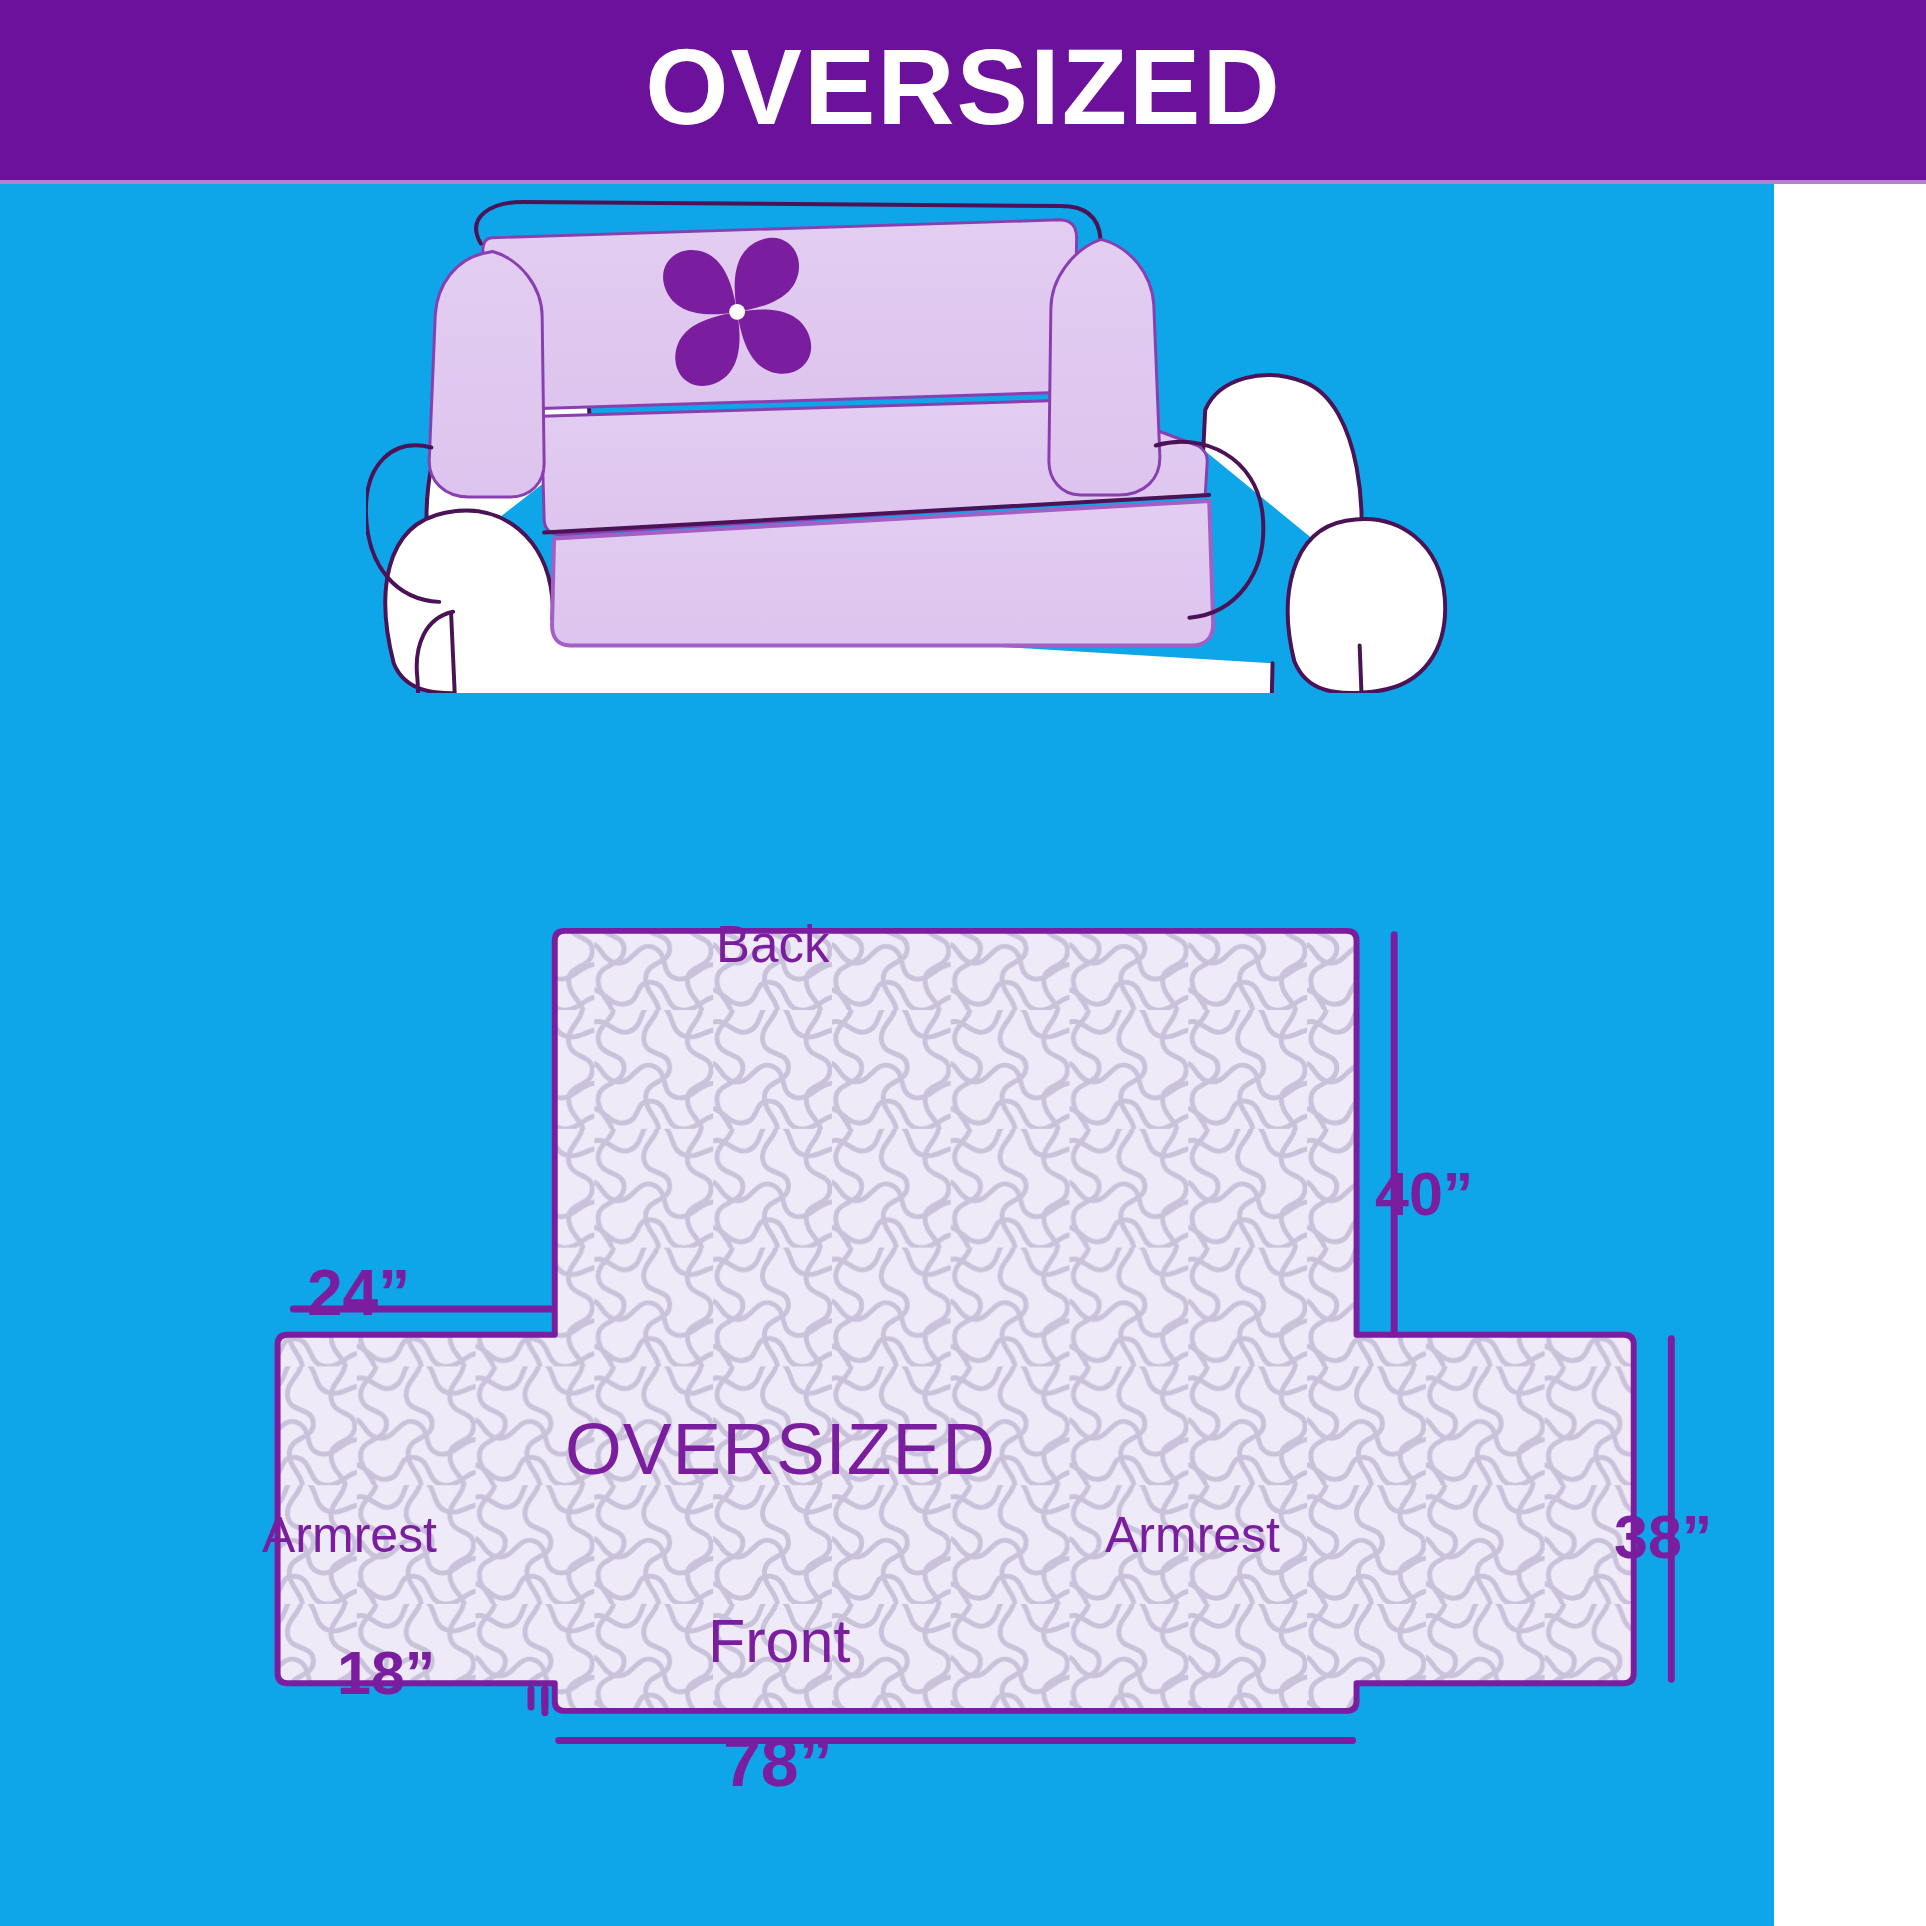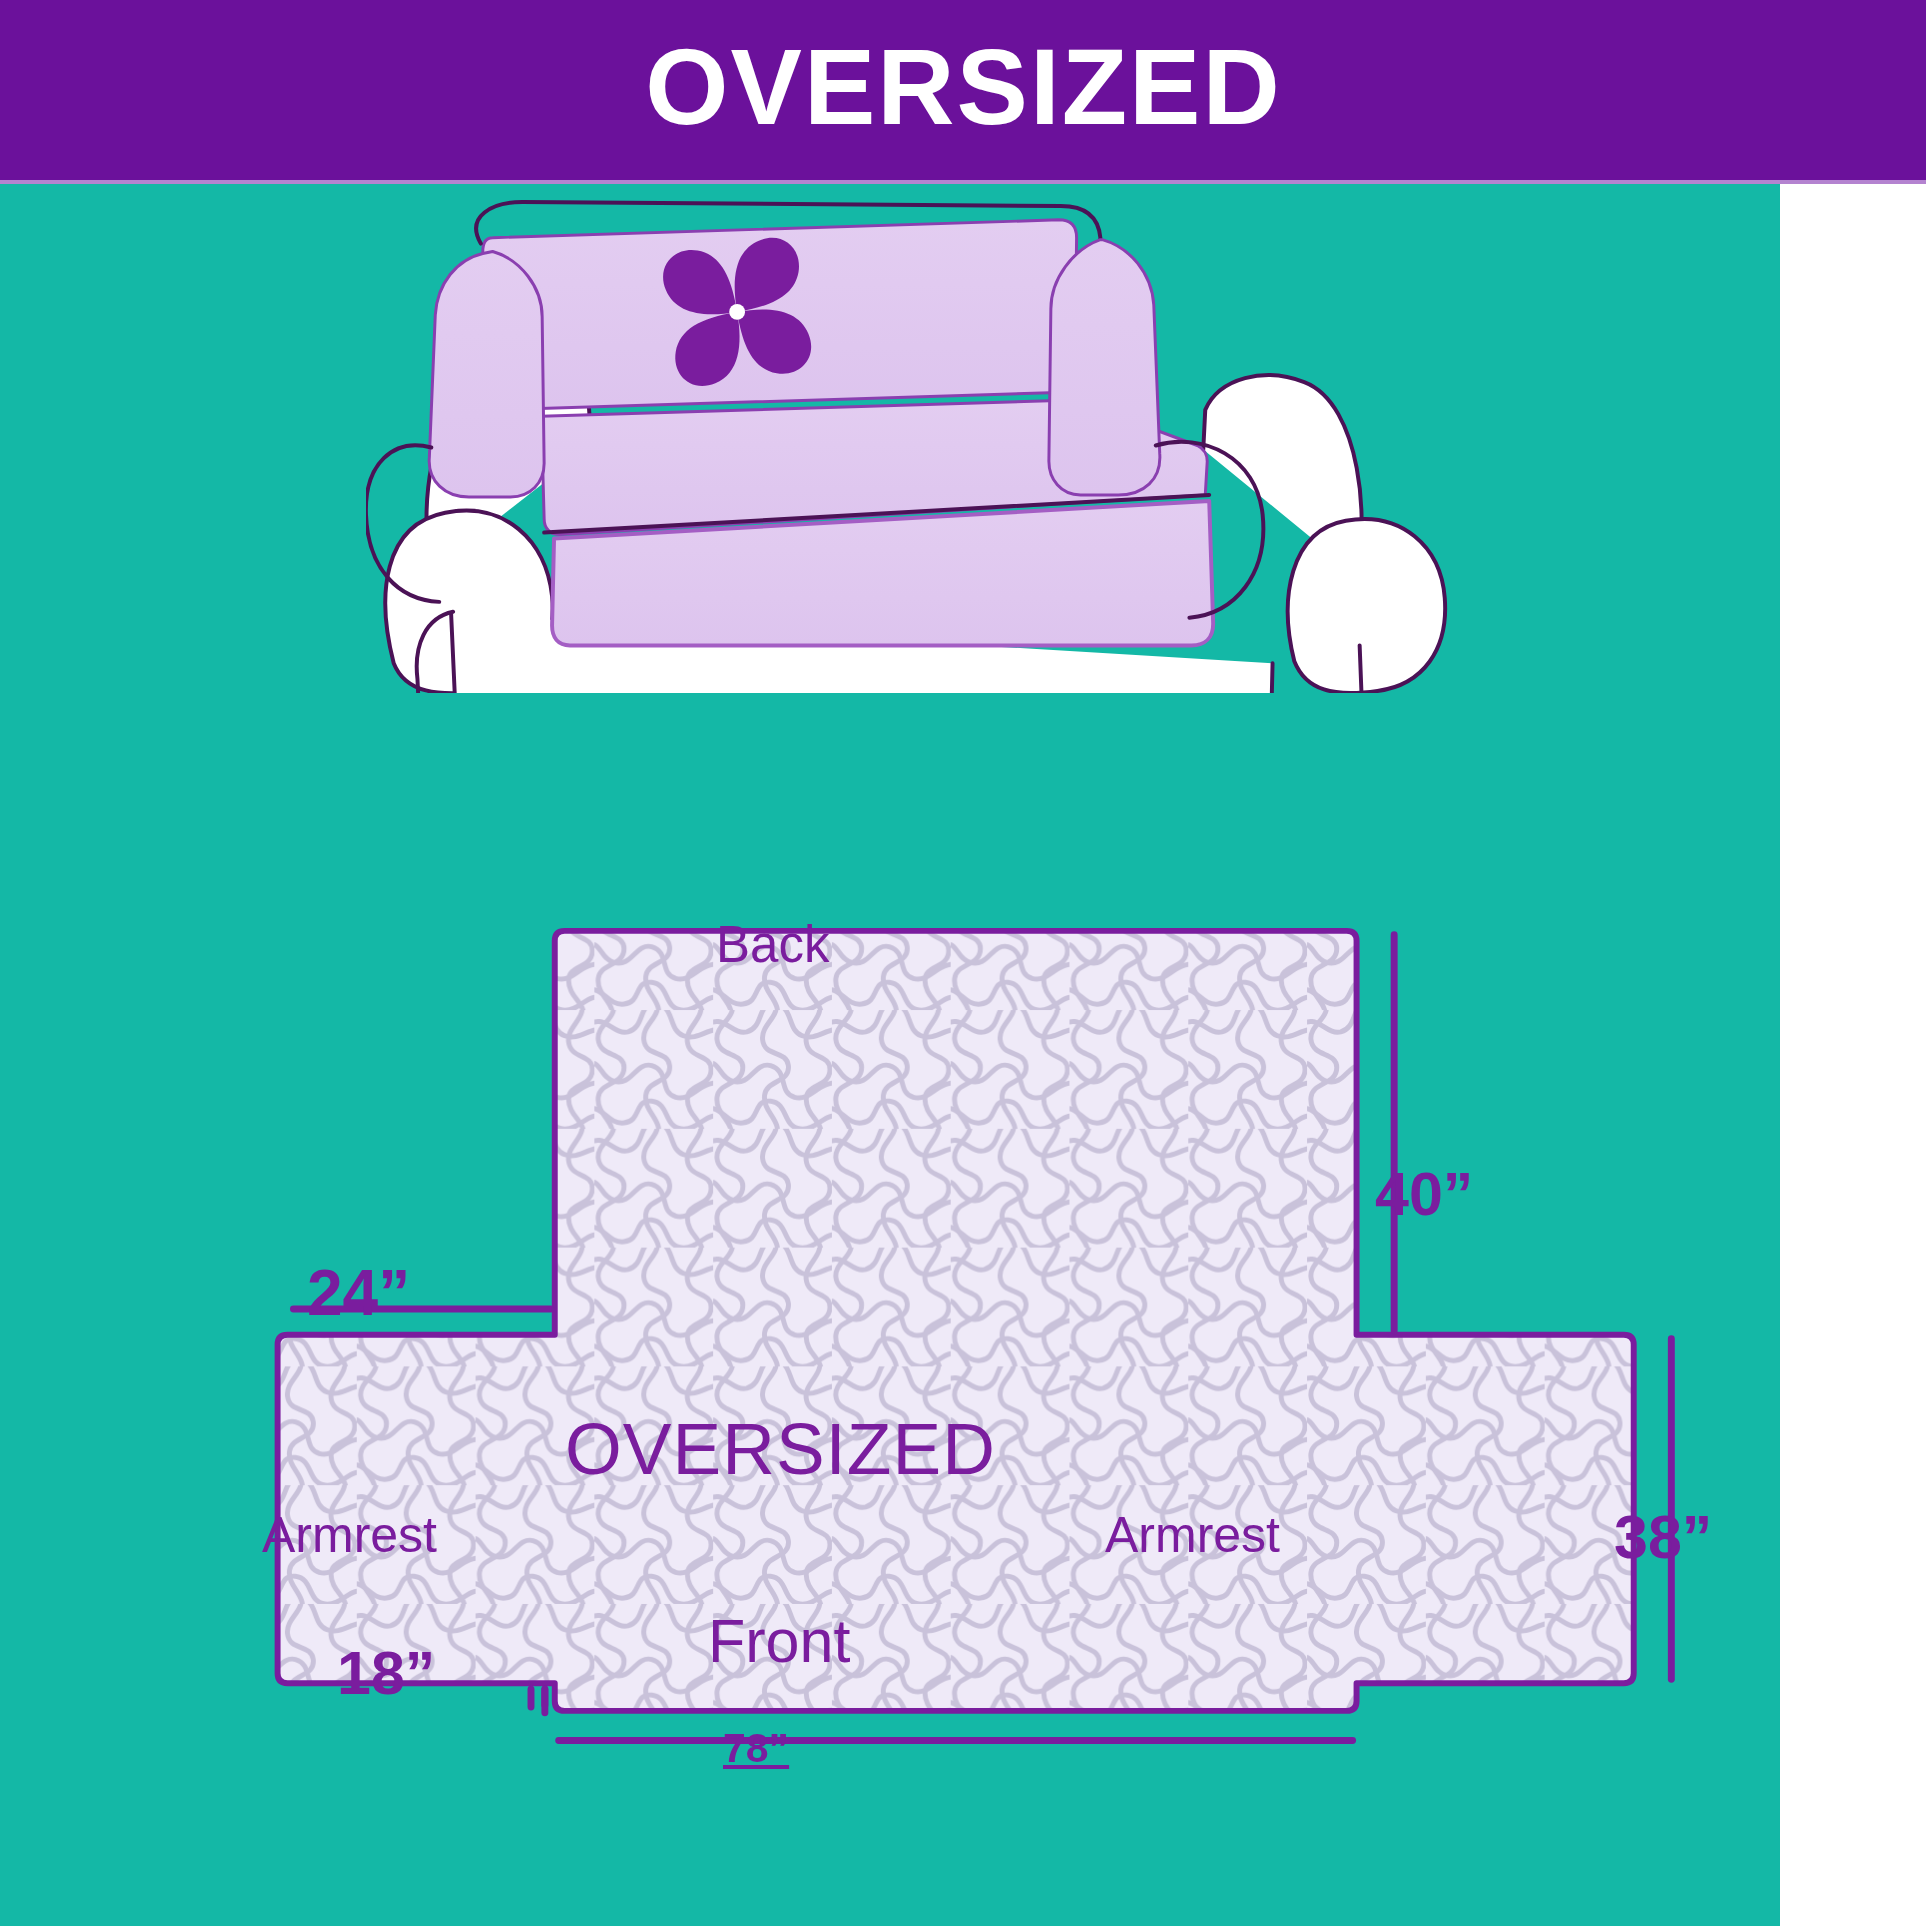--- a/index.html
+++ b/index.html
@@ -12,22 +12,21 @@
     height: 1927px;
     font-family: "Liberation Sans", sans-serif;
     position: relative;
     overflow: hidden;
   }
 
   #page {
     position: relative;
     width: 1774px;
     height: 1927px;
-    background: #14b8a6;
-    padding-left: 6px;
+    background: #0ea5e9;
   }
 
   
   #header-banner {
     position: absolute;
     left: 0;
     top: 0;
     width: 1927px;
     height: 180px;
     background: #6b119b;
@@ -92,21 +91,21 @@
   #label-back      { left: 478px; top: 28px;  font-size: 51px; }
   #label-front     { left: 470px; top: 720px; font-size: 61px; }
   #label-armrest-l { left: 24px;  top: 619px; font-size: 50px; }
   #label-armrest-r { left: 867px; top: 619px; font-size: 50px; }
   #label-oversized { left: 327px; top: 521px; font-size: 73px; letter-spacing: 1px; }
 
   #label-40 { left: 1137px; top: 273px; font-size: 61px; }
   #label-24 { left: 69px;   top: 370px; font-size: 64px; }
   #label-23 { left: 1376px; top: 616px; font-size: 61px; }
   #label-13 { left: 99px;  top: 752px; font-size: 61px; }
-  #label-78 { left: 485px;  top: 837px; font-size: 41px; text-decoration: underline; }
+  #label-78 { left: 485px;  top: 837px; font-size: 68px; }
 </style>
 </head>
 <body>
 
 <div id="page">
 
   <div id="header-banner">
     <div id="header-title">OVERSIZED</div>
   </div>
 

